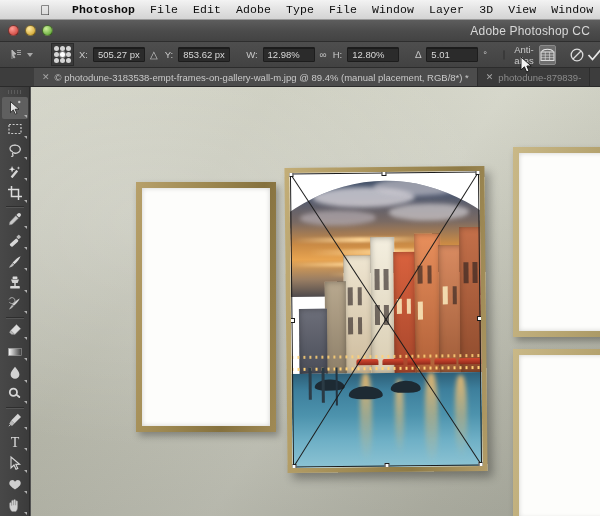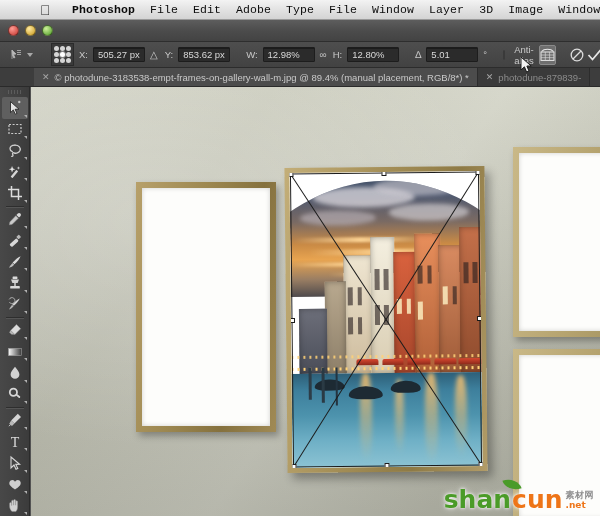--- a/index.html
+++ b/index.html
@@ -206,31 +206,32 @@
   <span class="apple"></span>
   <span class="mitem bold">Photoshop</span>
   <span class="mitem">File</span>
   <span class="mitem">Edit</span>
   <span class="mitem">Adobe</span>
   <span class="mitem">Type</span>
   <span class="mitem">File</span>
   <span class="mitem">Window</span>
   <span class="mitem">Layer</span>
   <span class="mitem">3D</span>
-  <span class="mitem">Image</span>
+  <span class="mitem">View</span>
   <span class="mitem">Window</span>
   <span class="mitem">Help</span>
 </div>
 
 <div id="titlebar">
   <div class="lights">
     <span class="light red"></span>
     <span class="light yellow"></span>
     <span class="light green"></span>
   </div>
+  <div id="apptitle">Adobe Photoshop CC</div>
 </div>
 
 <div id="optionsbar">
   <span class="ob-grip"></span>
 
   <span class="presetbtn">
     <svg width="14" height="14" viewBox="0 0 14 14">
       <path d="M3 2 L3 11 M3 2 L7 6 L4.5 6.4 L6 9.5 L4.8 10 L3.4 7 Z" fill="#b9b9b9" stroke="#b9b9b9" stroke-width=".7"></path>
       <rect x="8" y="2" width="4" height="1" fill="#a0a0a0"></rect>
       <rect x="8" y="4" width="4" height="1" fill="#a0a0a0"></rect>
@@ -586,23 +587,14 @@
         <span class="thandle" style="left:50%;   top:-1px; margin-left:-3px;"></span>
         <span class="thandle" style="right:-1px; top:-1px;"></span>
         <span class="thandle" style="left:-1px;  top:50%; margin-top:-3px;"></span>
         <span class="thandle" style="right:-1px; top:50%; margin-top:-3px;"></span>
         <span class="thandle" style="left:-1px;  bottom:-1px;"></span>
         <span class="thandle" style="left:50%;   bottom:-1px; margin-left:-3px;"></span>
         <span class="thandle" style="right:-1px; bottom:-1px;"></span>
       </div>
     </div>
 
-    <div id="watermark">
-      <span class="leaf"></span>
-      <span class="g">shan</span>
-      <span class="o">cun</span>
-      <span class="tail">
-        <span class="cn">素材网</span>
-        <span class="net">.net</span>
-      </span>
-    </div>
   </div>
 </div>
 
 </body></html>

